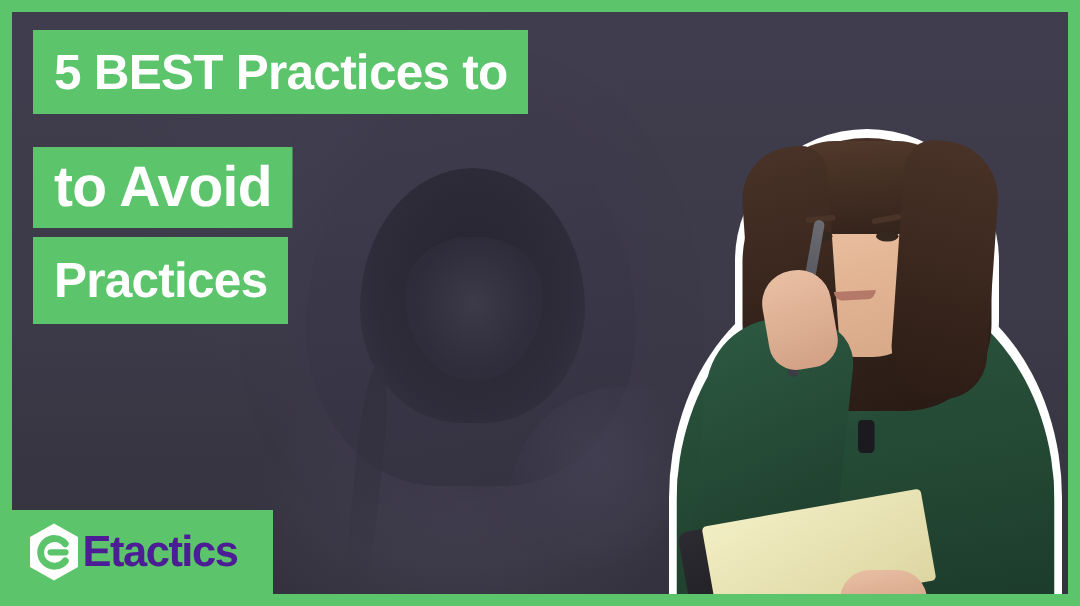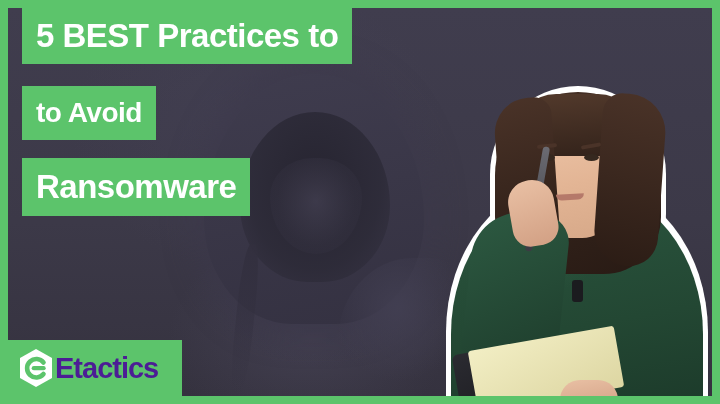--- a/index.html
+++ b/index.html
@@ -52,32 +52,32 @@
     border-radius:50% 40% 0 0;
   }
   .hood-lapel {
     position:absolute; left:228px; top:236px; width:18px; height:150px;
     background:linear-gradient(180deg, rgba(50,47,62,.9), rgba(50,47,62,0));
     border-radius:40%;
     transform:rotate(6deg);
   }
 
   
-  .titles { position:absolute; left:14px; top:0; }
+  .titles { position:absolute; left:14px; top:12px; }
   .tbar {
     background:#5CC46B;
     color:#ffffff;
     font-weight:bold;
     letter-spacing:-.5px;
     display:flex; align-items:center;
     padding:0 14px;
     white-space:nowrap;
   }
   .tbar-1 { height:56px; font-size:33px; margin-bottom:22px; }
-  .tbar-2 { height:54px; font-size:28px; margin-bottom:18px; width:fit-content; }
+  .tbar-2 { height:54px; font-size:38px; margin-bottom:6px; width:fit-content; }
   .tbar-3 { height:58px; font-size:33px; width:fit-content; }
 
   
   .person {
     position:absolute; left:424px; top:84px; width:290px; height:312px;
   }
   
   .body-white {
     position:absolute; left:14px; top:90px; width:262px; height:230px;
     background:#ffffff;
@@ -239,21 +239,21 @@
       <div class="pen"></div>
       <div class="hand"></div>
       <div class="clipboard"></div>
       <div class="legalpad"></div>
       <div class="hand2"></div>
     </div>
 
     <div class="titles">
       <div class="tbar tbar-1">5 BEST Practices to</div>
       <div class="tbar tbar-2">to Avoid</div>
-      <div class="tbar tbar-3">Ransomware</div>
+      <div class="tbar tbar-3">Practices</div>
     </div>
 
     <div class="logo-banner">
       <span class="logo-mark">
         <svg viewBox="0 0 36 40" width="36" height="40" aria-hidden="true">
           <polygon points="18,1 34,10 34,30 18,39 2,30 2,10" fill="#ffffff"></polygon>
           <path d="M25.5,14.5 a9.2,9.2 0 1,0 0,11.5" fill="none" stroke="#5CC46B" stroke-width="4.6" stroke-linecap="round"></path>
           <path d="M15.8,20.2 L25.6,20.2" stroke="#5CC46B" stroke-width="4.2" stroke-linecap="round"></path>
         </svg>
       </span>

